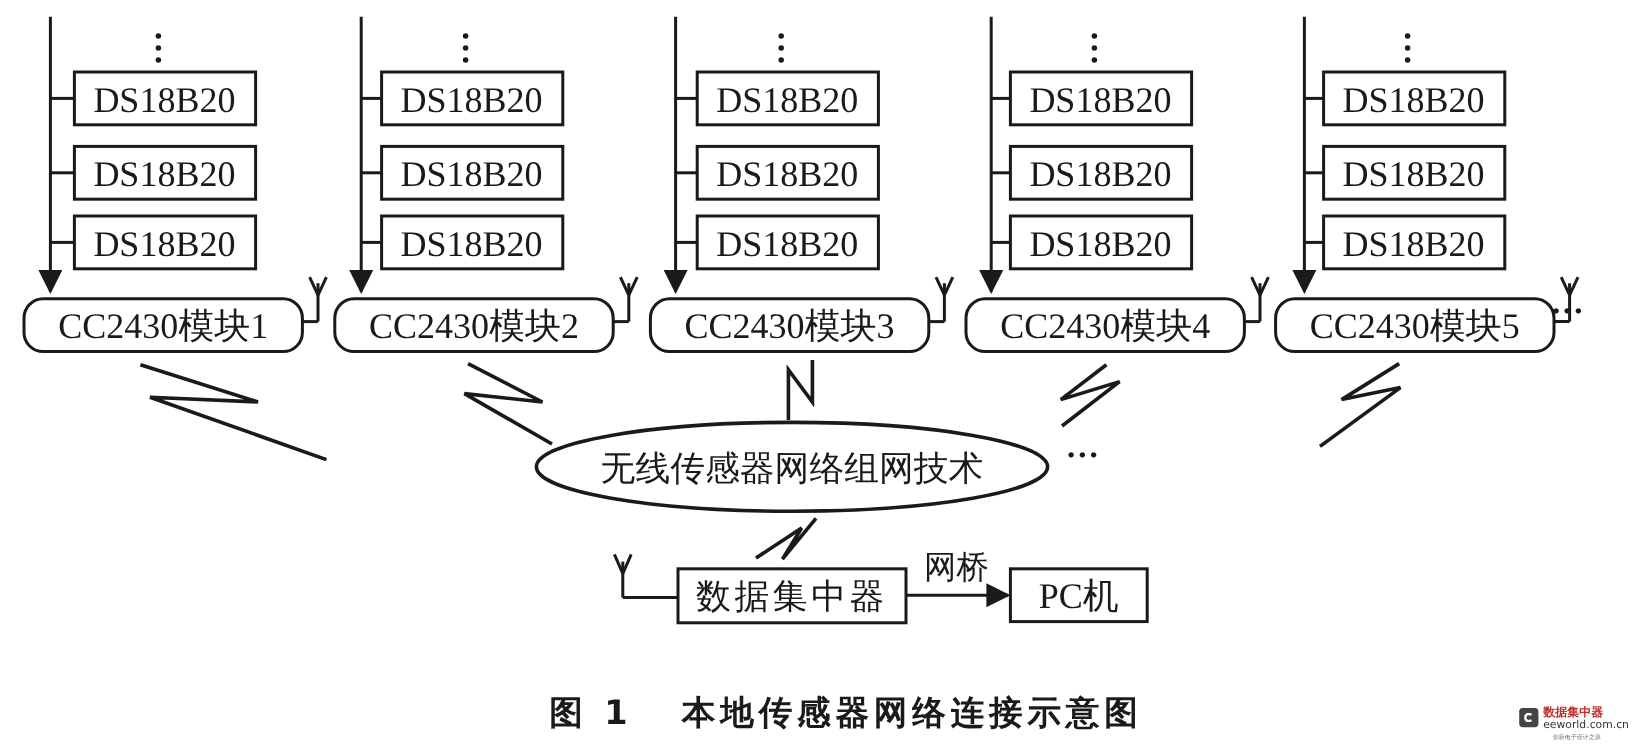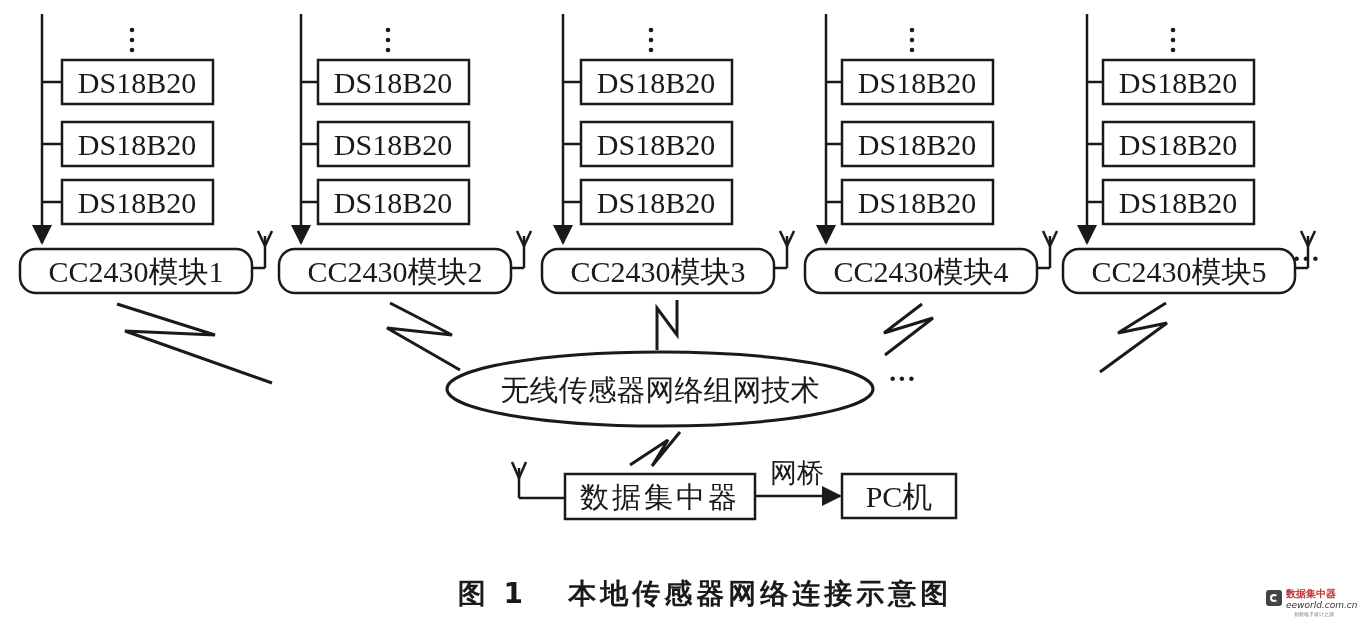--- a/index.html
+++ b/index.html
@@ -6,21 +6,21 @@
   body{width:1364px;height:625px;position:relative;overflow:hidden;font-family:"Liberation Serif","DejaVu Serif",serif;color:#1a1a1a;}
   svg{position:absolute;left:0;top:0;}
   .sensor-text{font-family:"Liberation Serif","DejaVu Serif",serif;font-size:30px;fill:#1a1a1a;}
   .module-text{font-family:"Liberation Serif","DejaVu Serif",serif;font-size:30px;fill:#1a1a1a;}
   .cn-text{font-family:"DejaVu Sans","Liberation Sans",sans-serif;font-size:28px;fill:#1a1a1a;}
   .caption{font-family:"DejaVu Sans","Liberation Sans",sans-serif;font-size:28px;font-weight:bold;fill:#1a1a1a;letter-spacing:4px;}
   .wm-box{position:absolute;left:1264px;top:584px;width:96px;height:36px;}
   .wm-logo{position:absolute;left:2px;top:6px;width:16px;height:16px;background:#444;border-radius:3px;}
   .wm-logo::after{content:"";position:absolute;left:4px;top:4px;width:8px;height:8px;border:2px solid #fff;border-right-color:transparent;border-radius:50%;box-sizing:border-box;}
   .wm-cn{position:absolute;left:22px;top:3px;font-family:"DejaVu Sans",sans-serif;font-size:10px;color:#c03030;font-weight:bold;white-space:nowrap;}
-  .wm-en{position:absolute;left:22px;top:16px;font-family:"DejaVu Sans",sans-serif;font-size:9px;color:#333;font-style:italic;white-space:nowrap;}
+  .wm-en{position:absolute;left:22px;top:16px;font-family:"DejaVu Sans",sans-serif;font-size:9px;color:#333;white-space:nowrap;}
   .wm-sub{position:absolute;left:30px;top:27px;font-family:"DejaVu Sans",sans-serif;font-size:5px;color:#777;white-space:nowrap;}
 </style>
 </head>
 <body>
 
 <svg id="diagram" width="1364" height="625" viewBox="0 0 1364 625" xmlns="http://www.w3.org/2000/svg">
   <defs>
     <marker id="arrow" viewBox="0 0 10 10" refX="9" refY="5" markerWidth="8" markerHeight="8" orient="auto-start-reverse">
       <path d="M0,0 L10,5 L0,10 z" fill="#1a1a1a"></path>
     </marker>

